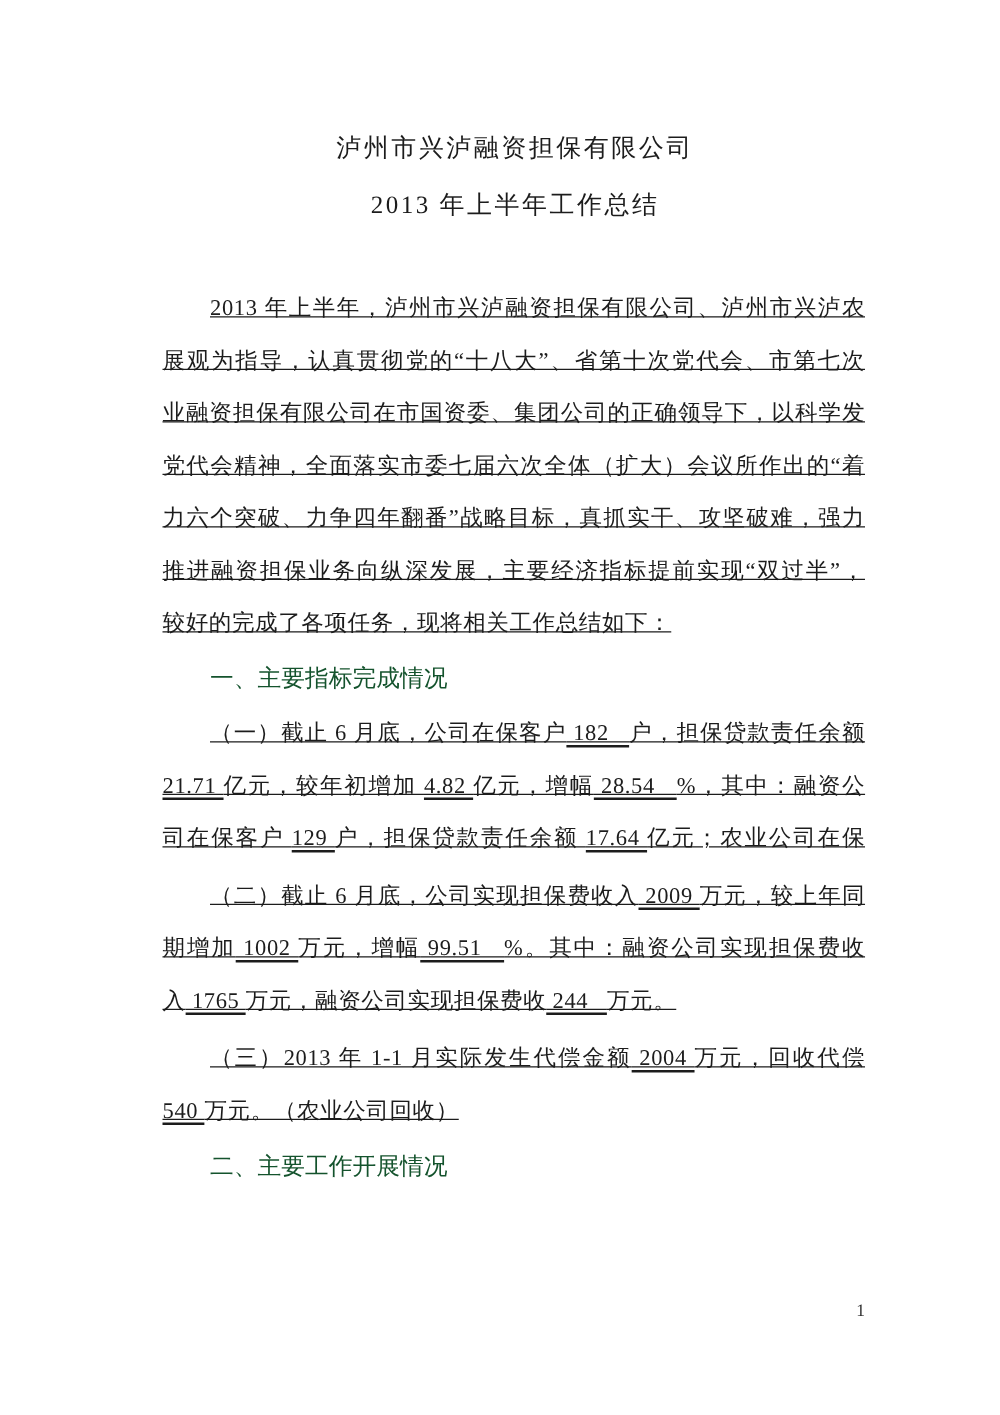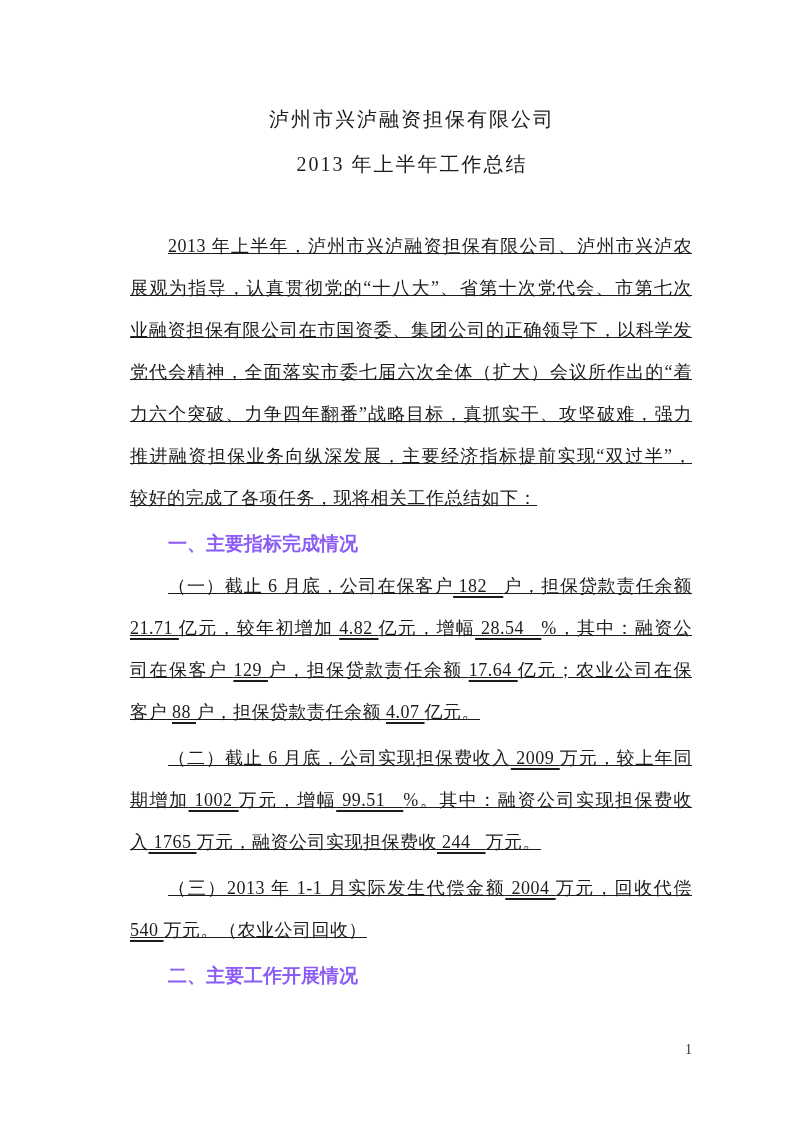--- a/index.html
+++ b/index.html
@@ -37,26 +37,26 @@
   .line.full { text-align-last: justify; }
   .line.indent { text-indent: 38px; }
   .seg { white-space: pre-wrap; }
   .seg.u {
     text-decoration: underline;
     text-decoration-thickness: 1.5px;
     text-underline-offset: 4px;
   }
   .heading {
     font-family: "Liberation Sans", "DejaVu Sans", sans-serif;
-    font-weight: 700;
+    font-weight: 400;
     font-size: 19px;
     line-height: 42px;
     text-indent: 38px;
     margin-top: 4px;
-    color: #8b5cf6;
+    color: #14532d;
   }
   .page-number {
     position: absolute;
     top: 1042px;
     right: 120px;
     font-size: 14px;
     color: #333333;
   }
 </style>
 </head>
@@ -76,21 +76,20 @@
         <div class="line full"><span class="seg">党代会精神，全面落实市委七届六次全体（扩大）会议所作出的“着</span></div>
         <div class="line full"><span class="seg">力六个突破、力争四年翻番”战略目标，真抓实干、攻坚破难，强力</span></div>
         <div class="line full"><span class="seg">推进融资担保业务向纵深发展，主要经济指标提前实现“双过半”，</span></div>
         <div class="line"><span class="seg">较好的完成了各项任务，现将相关工作总结如下：</span></div>
       </div>
       <div class="heading">一、主要指标完成情况</div>
       <div class="para">
         <div class="line full indent"><span class="seg">（一）截止 6 月底，公司在保客户</span><span class="seg u">&nbsp;182&nbsp;&nbsp;&nbsp;</span><span class="seg">户，担保贷款责任余额</span></div>
         <div class="line full"><span class="seg u">21.71&nbsp;</span><span class="seg">亿元，较年初增加 </span><span class="seg u">4.82&nbsp;</span><span class="seg">亿元，增幅</span><span class="seg u">&nbsp;28.54&nbsp;&nbsp;&nbsp;</span><span class="seg">%，其中：融资公</span></div>
         <div class="line full"><span class="seg">司在保客户 </span><span class="seg u">129&nbsp;</span><span class="seg">户，担保贷款责任余额 </span><span class="seg u">17.64&nbsp;</span><span class="seg">亿元；农业公司在保</span></div>
-        <div class="line"><span class="seg">客户 </span><span class="seg u">88&nbsp;</span><span class="seg">户，担保贷款责任余额 </span><span class="seg u">4.07&nbsp;</span><span class="seg">亿元。</span></div>
       </div>
       <div class="para">
         <div class="line full indent"><span class="seg">（二）截止 6 月底，公司实现担保费收入</span><span class="seg u">&nbsp;2009&nbsp;</span><span class="seg">万元，较上年同</span></div>
         <div class="line full"><span class="seg">期增加</span><span class="seg u">&nbsp;1002&nbsp;</span><span class="seg">万元，增幅</span><span class="seg u">&nbsp;99.51&nbsp;&nbsp;&nbsp;</span><span class="seg">%。其中：融资公司实现担保费收</span></div>
         <div class="line"><span class="seg">入</span><span class="seg u">&nbsp;1765&nbsp;</span><span class="seg">万元，融资公司实现担保费收</span><span class="seg u">&nbsp;244&nbsp;&nbsp;&nbsp;</span><span class="seg">万元。</span></div>
       </div>
       <div class="para">
         <div class="line full indent"><span class="seg">（三）2013 年 1-1 月实际发生代偿金额</span><span class="seg u">&nbsp;2004&nbsp;</span><span class="seg">万元，回收代偿</span></div>
         <div class="line"><span class="seg u">540&nbsp;</span><span class="seg">万元。（农业公司回收）</span></div>
       </div>

